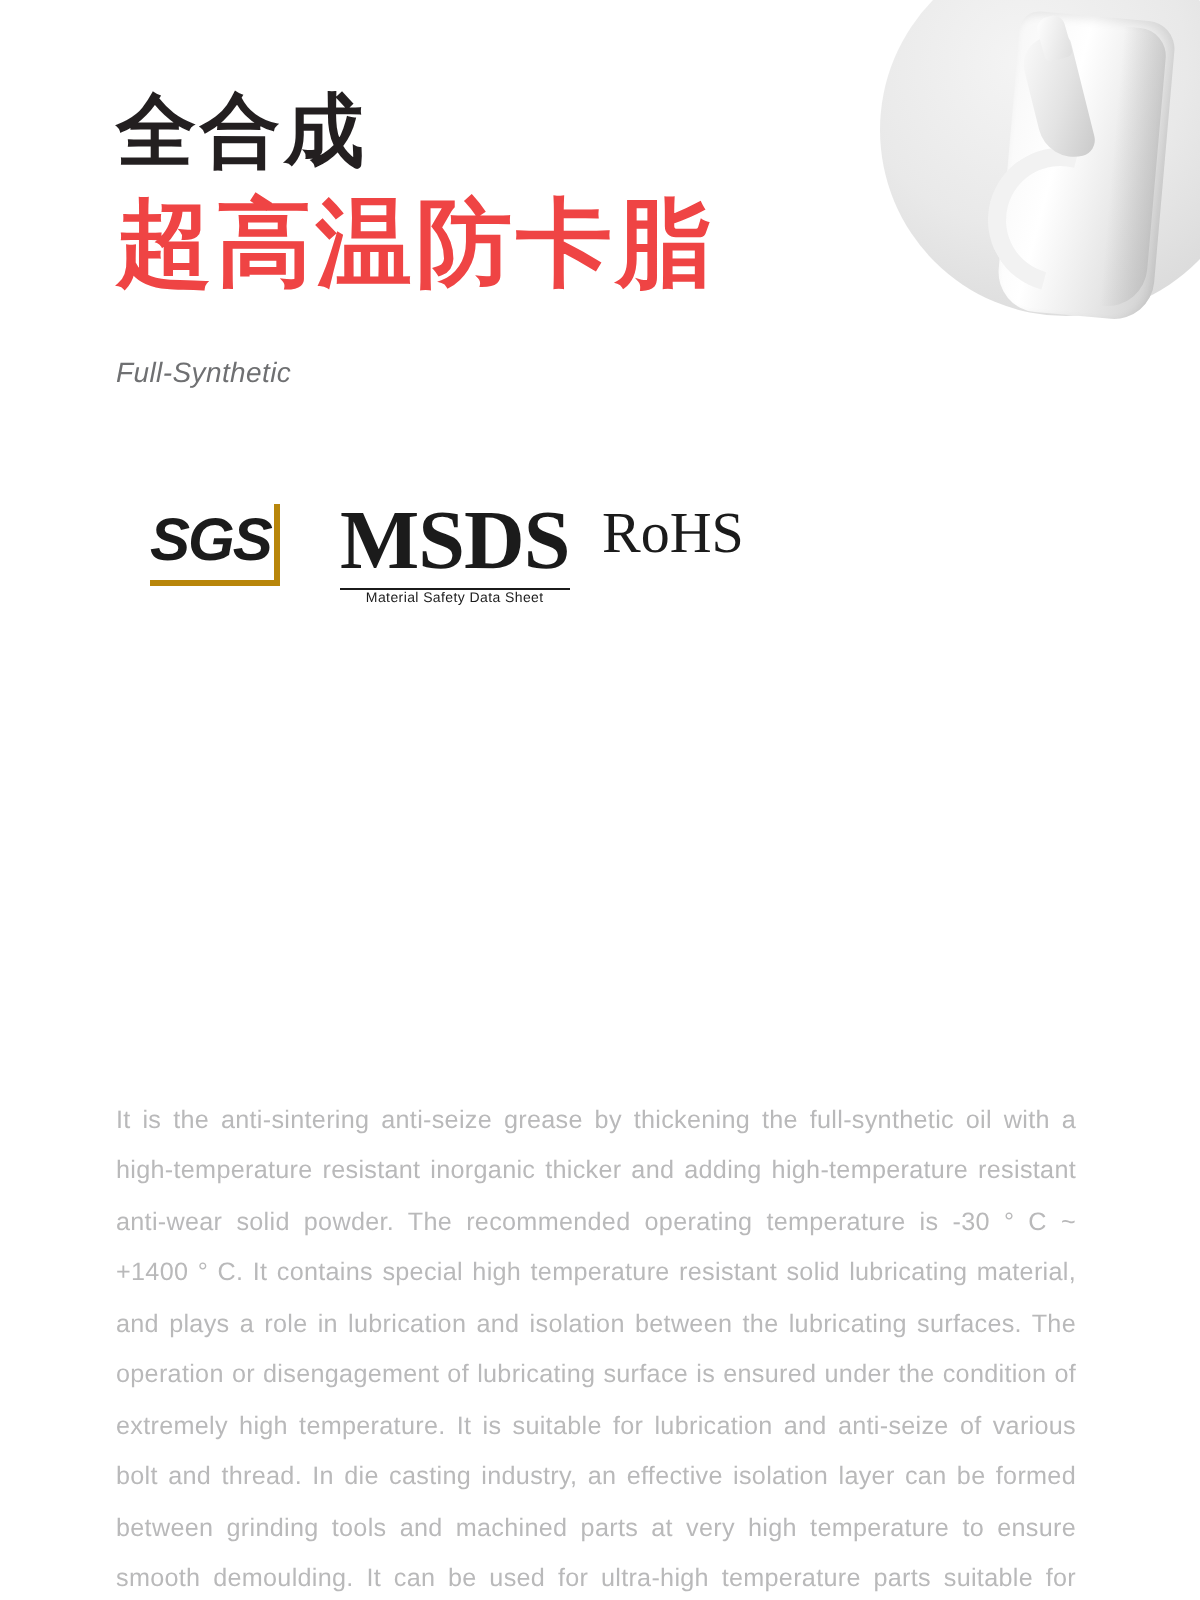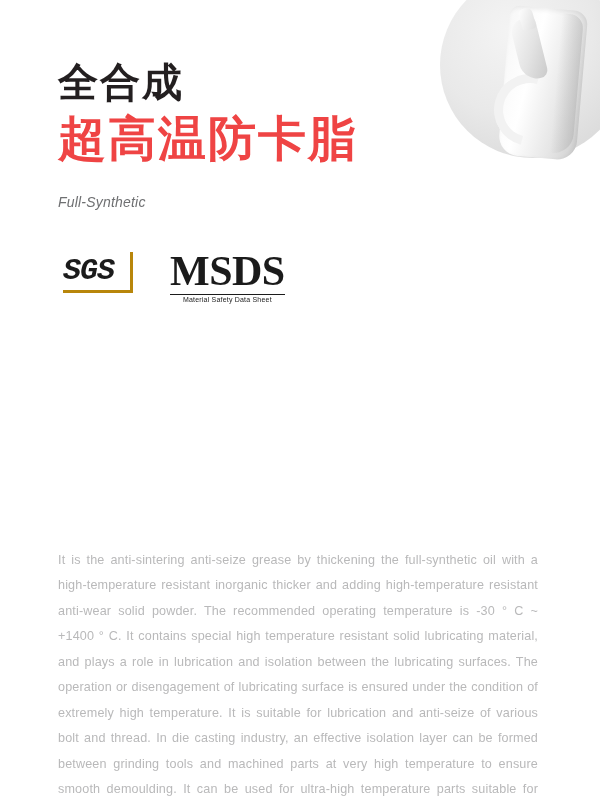--- a/index.html
+++ b/index.html
@@ -93,21 +93,20 @@
     border-radius: 50%;
     transform: rotate(-30deg);
   }
 
   
   .heading-block {
     position: absolute;
     left: 58px;
     top: 44px;
     width: 420px;
-    margin-top: 16px;
   }
   .title-cn-1 {
     font-family: "DejaVu Sans", "Liberation Sans", sans-serif;
     font-size: 40px;
     font-weight: 700;
     color: #231f20;
     letter-spacing: 2px;
     line-height: 1.12;
     margin: 0;
   }
@@ -137,29 +136,29 @@
     left: 62px;
     top: 250px;
     width: 340px;
     height: 52px;
   }
   .cert {
     position: absolute;
     top: 0;
   }
   .sgs {
-    left: 1px;
+    left: 13px;
     top: 2px;
-    font-family: Liberation Mono, monospace;
+    font-family: Liberation Sans, sans-serif;
     font-size: 30px;
     font-weight: 700;
     font-style: italic;
     color: #1b1b1b;
     letter-spacing: -1px;
-    padding: 2px 16px 2px 0;
+    padding: 2px 2px 2px 0;
     border-bottom: 3px solid #b8860b;
     border-right: 3px solid #b8860b;
   }
   .msds {
     left: 108px;
     top: 0;
     text-align: center;
   }
   .msds-main {
     font-family: "Liberation Serif", serif;
@@ -235,17 +234,18 @@
       <div>Full-Synthetic</div>
     </div>
   </div>
 
   <div class="certs">
     <div class="cert sgs">SGS</div>
     <div class="cert msds">
       <div class="msds-main">MSDS</div>
       <div class="msds-sub">Material Safety Data Sheet</div>
     </div>
+    <div class="cert rohs">RoHS</div>
   </div>
 
   <div class="body-en">It is the anti-sintering anti-seize grease by thickening the full-synthetic oil with a high-temperature resistant inorganic thicker and adding high-temperature resistant anti-wear solid powder. The recommended operating temperature is -30 ° C ~ +1400 ° C. It contains special high temperature resistant solid lubricating material, and plays a role in lubrication and isolation between the lubricating surfaces. The operation or disengagement of lubricating surface is ensured under the condition of extremely high temperature. It is suitable for lubrication and anti-seize of various bolt and thread. In die casting industry, an effective isolation layer can be formed between grinding tools and machined parts at very high temperature to ensure smooth demoulding. It can be used for ultra-high temperature parts suitable for solid powder lubrication.</div>
 
 </div>
 
 </body></html>

